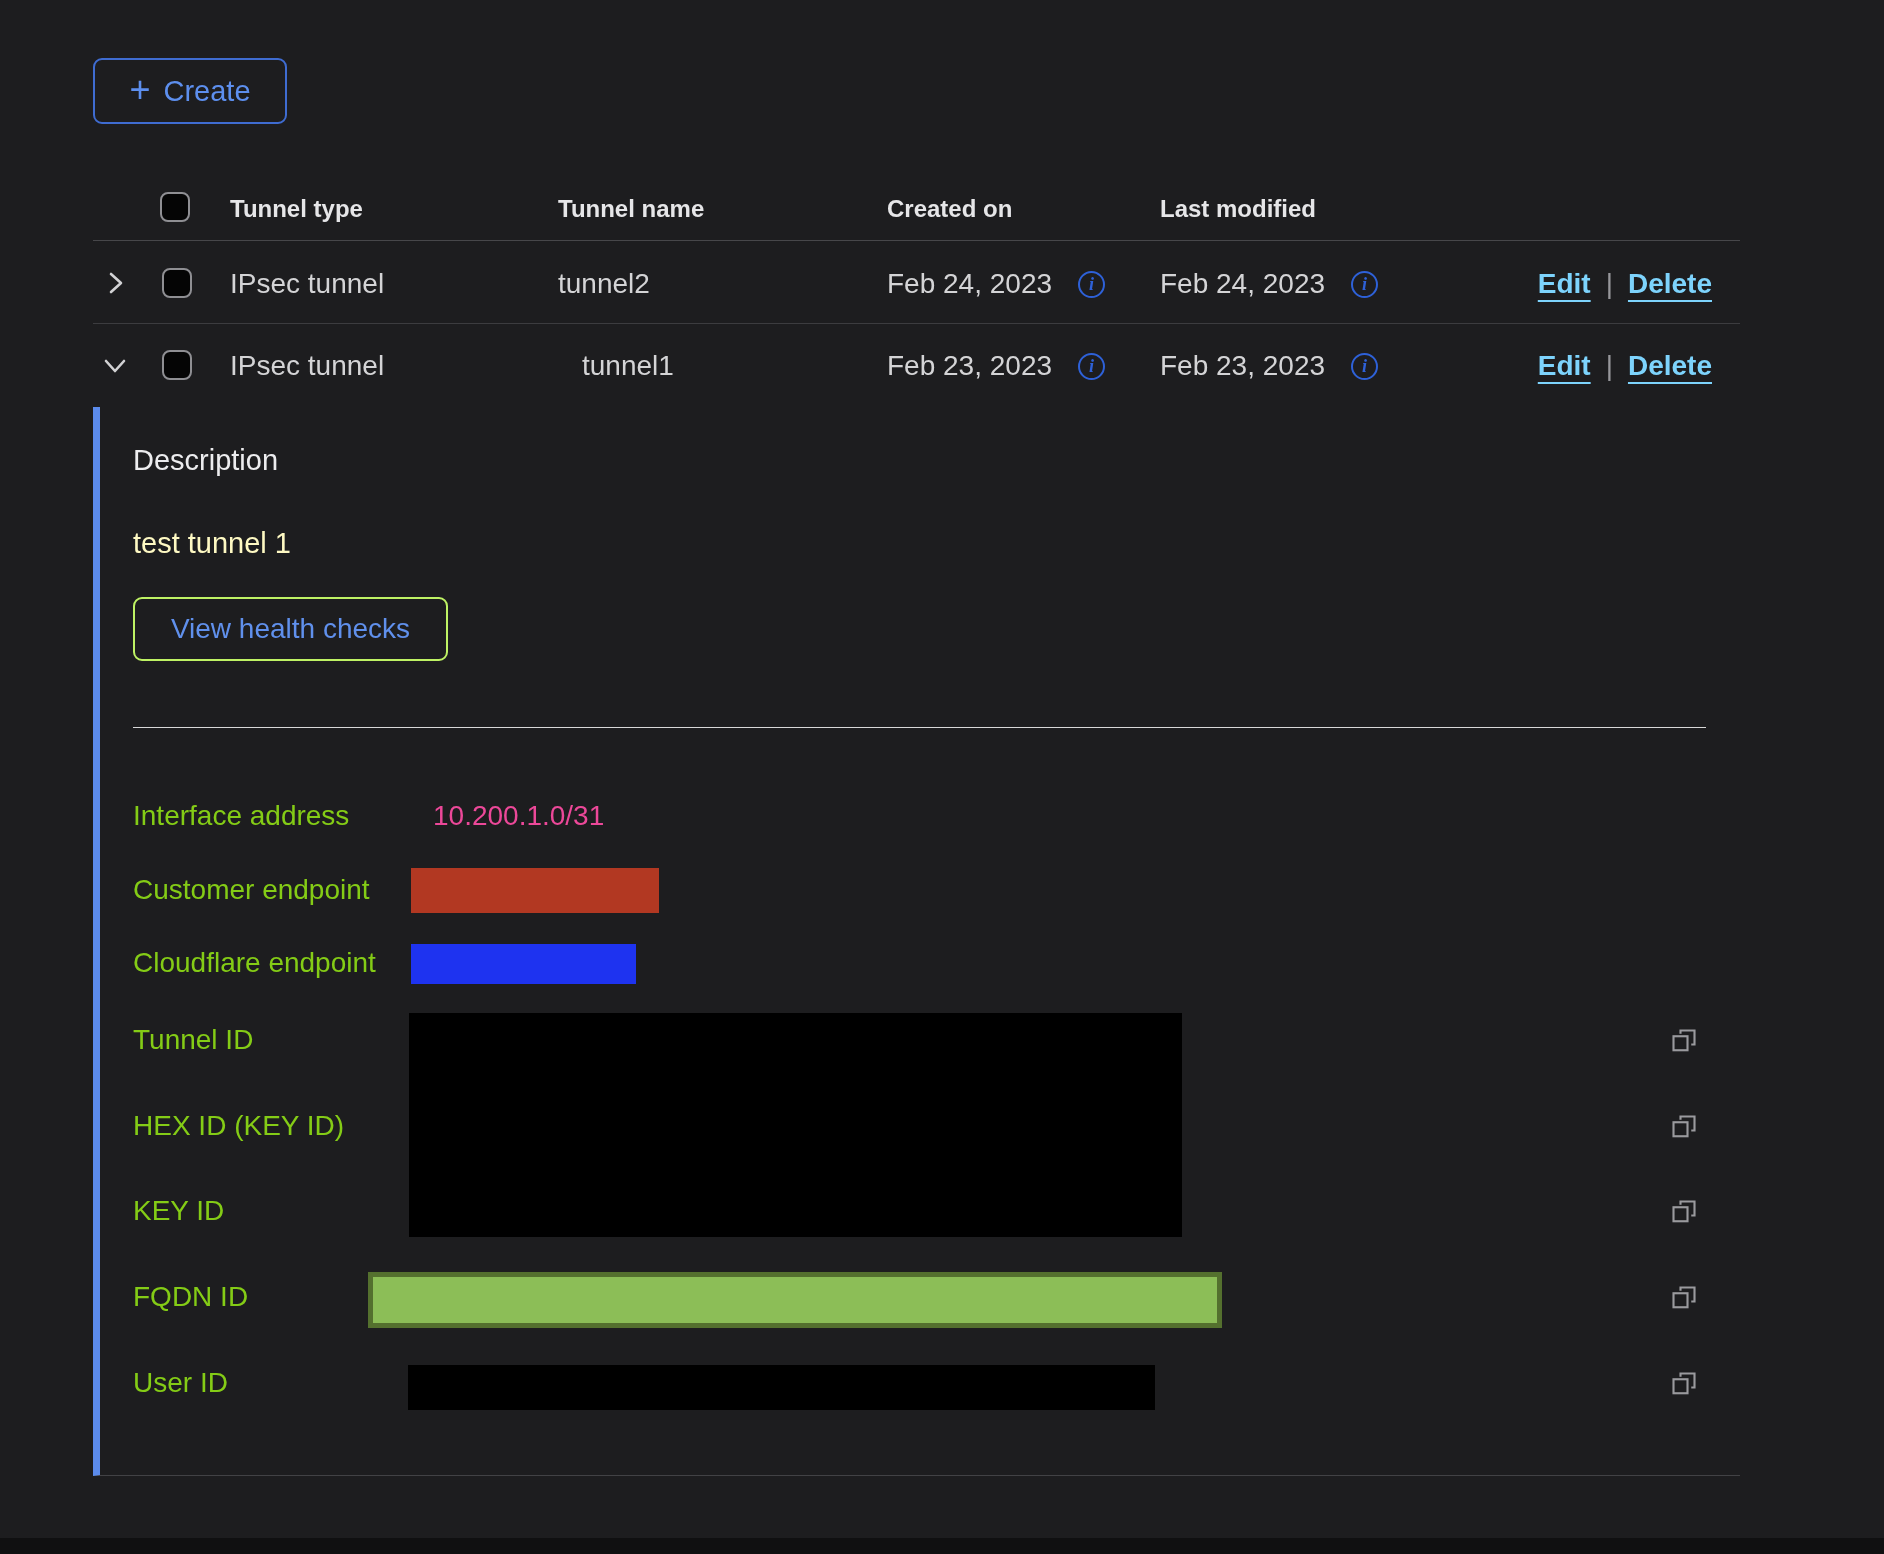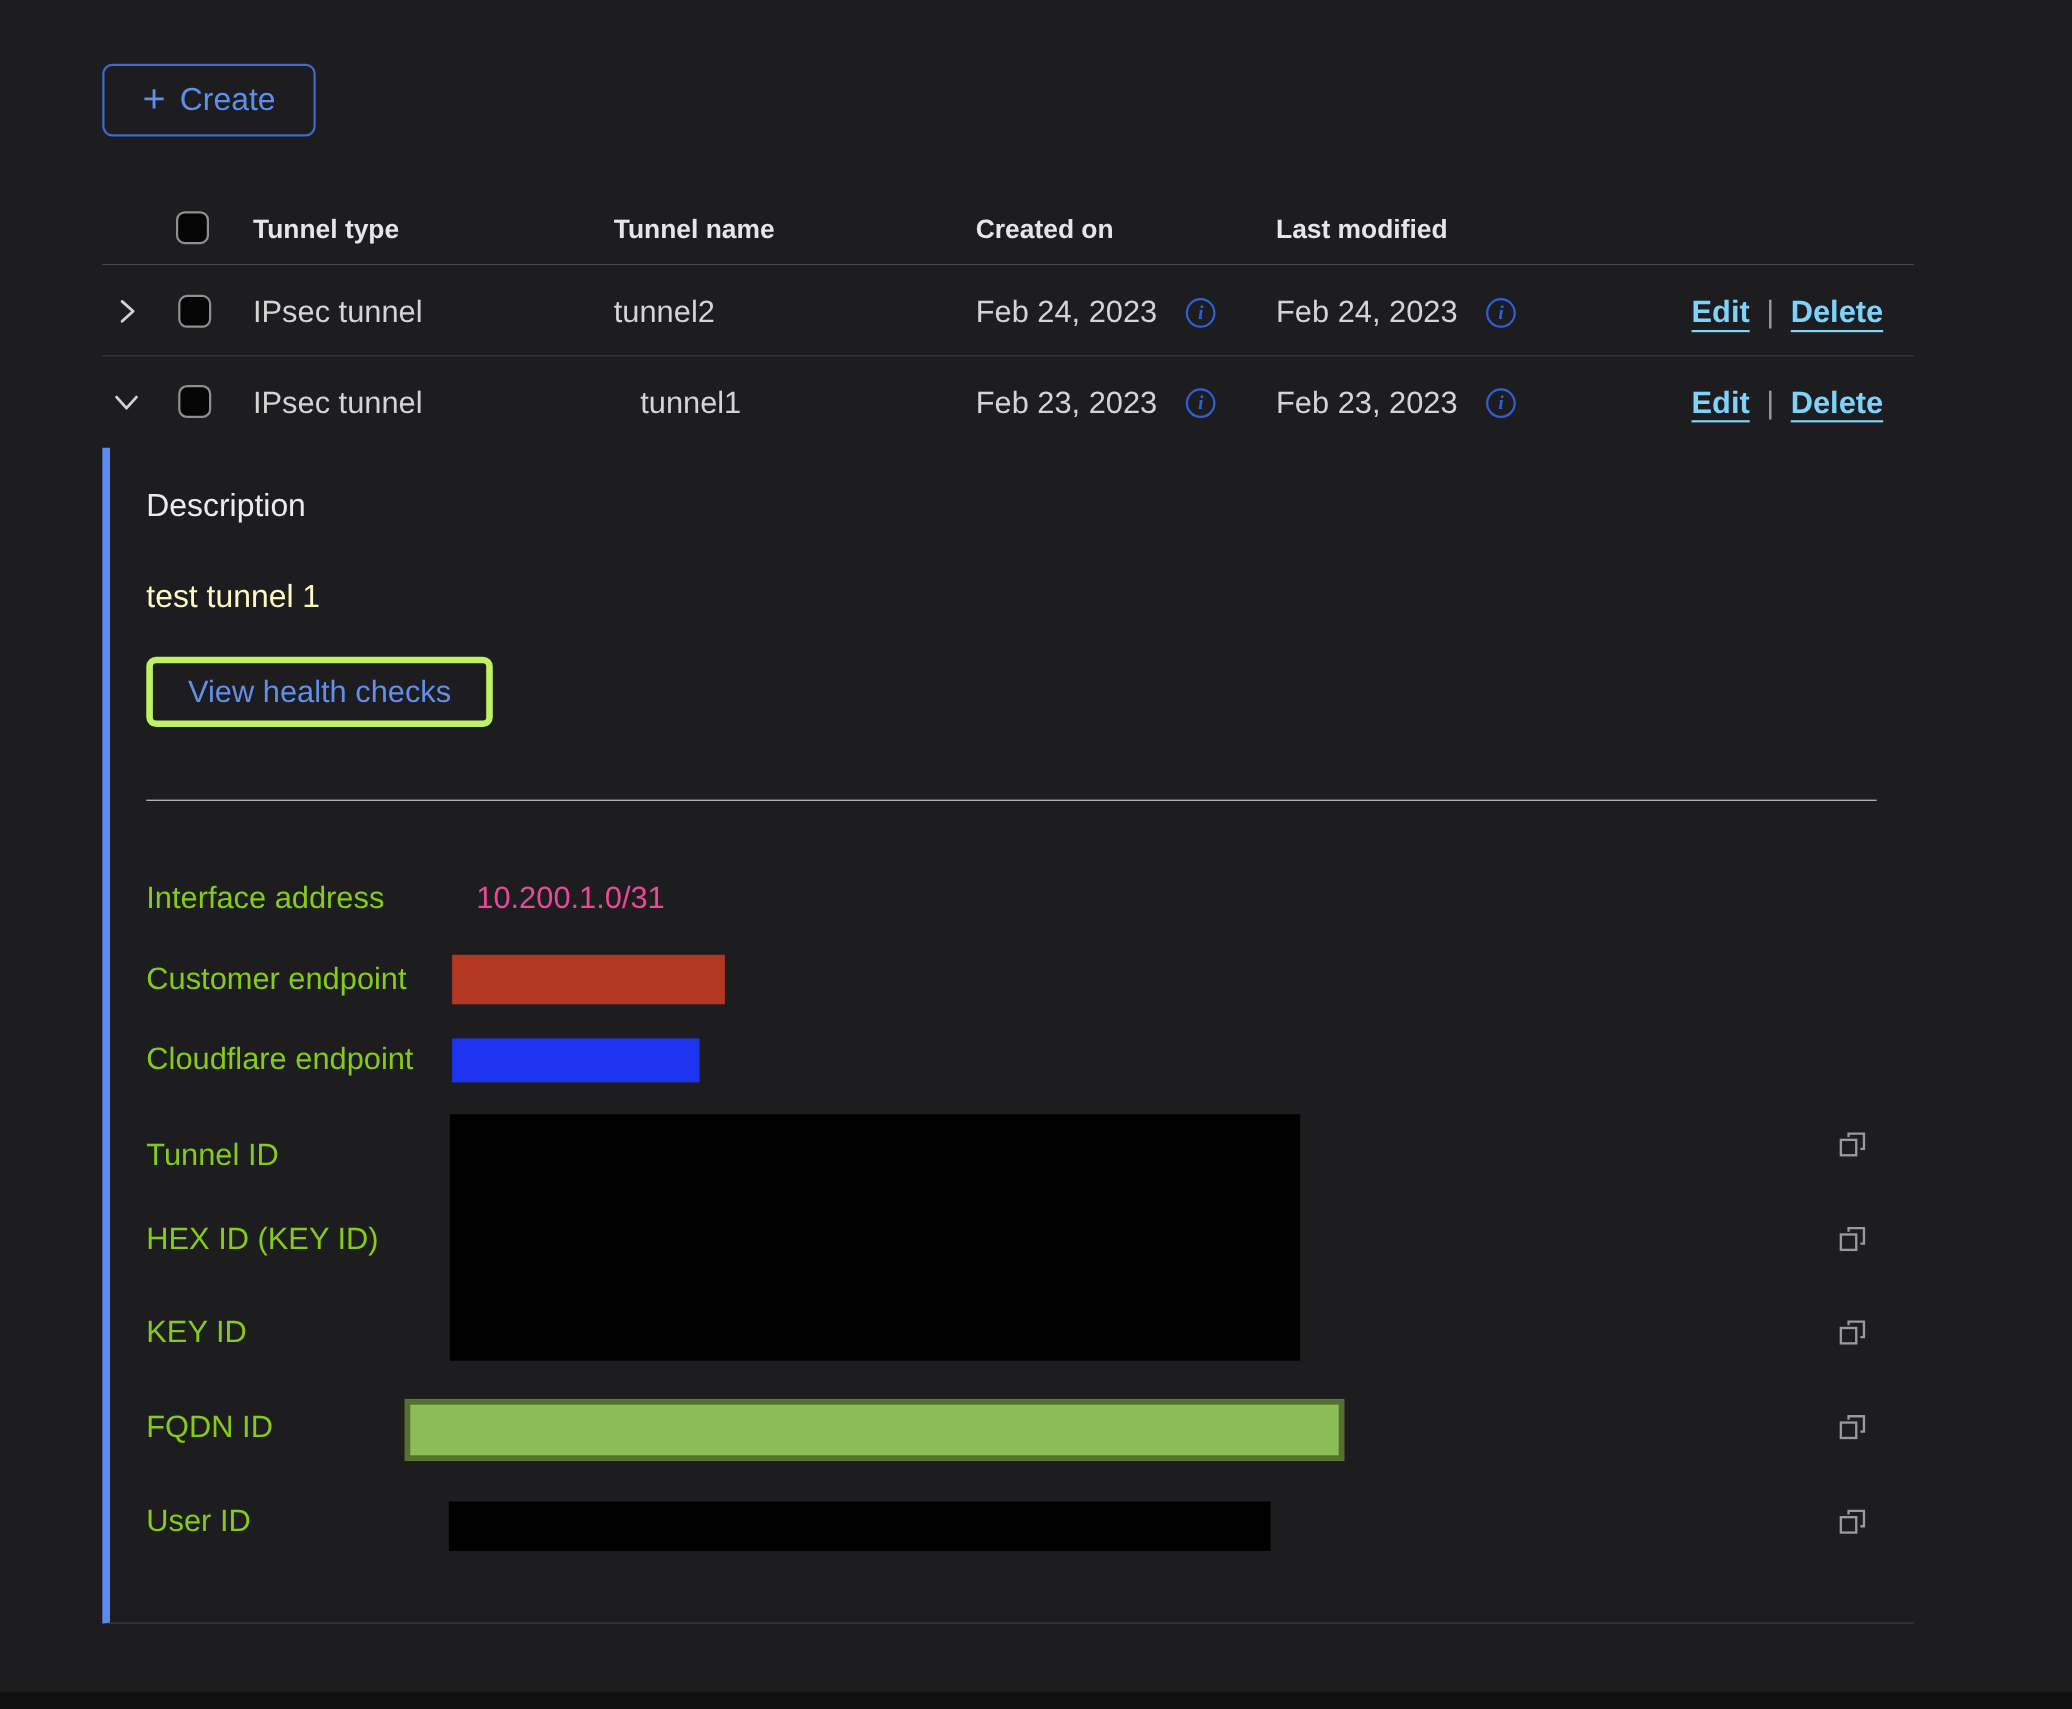--- a/index.html
+++ b/index.html
@@ -47,21 +47,21 @@
 
   
   .panel{
     left:93px;top:407px;width:1647px;height:1069px;box-sizing:border-box;
     border-left:7px solid #5b8bec;border-bottom:1px solid #424245;
   }
   .desc-label{left:133px;top:440px;color:#ececee;font-size:29px;line-height:40px;}
   .desc-value{left:133px;top:523px;color:#fef9c3;font-size:29px;line-height:40px;}
   .health-btn{
     left:133px;top:597px;width:315px;height:64px;box-sizing:border-box;
-    border:6px solid #bef264;border-radius:9px;background:transparent;
+    border:2px solid #bef264;border-radius:9px;background:transparent;
     display:flex;align-items:center;justify-content:center;
     color:#6090ec;font-size:28px;cursor:pointer;
   }
   .panel-divider{left:133px;top:727px;width:1573px;height:1px;background:#d8d8d8;}
 
   .f-label{left:133px;color:#84cc16;font-size:28px;line-height:40px;height:40px;white-space:nowrap;}
   .f-value{color:#ec4899;font-size:28px;line-height:40px;height:40px;white-space:nowrap;}
 
   .redact{box-sizing:border-box;}
   .redact-red{left:411px;top:868px;width:248px;height:45px;background:#b23822;}
@@ -152,21 +152,21 @@
 <div class="abs f-value" style="left:433px;top:796px;">10.200.1.0/31</div>
 
 <div class="abs f-label" style="top:870px;">Customer endpoint</div>
 <div class="abs redact redact-red"></div>
 
 <div class="abs f-label" style="top:943px;text-align:right;">Cloudflare endpoint</div>
 <div class="abs redact redact-blue"></div>
 
 <div class="abs redact redact-black-block"></div>
 
-<div class="abs f-label" style="top:1020px;margin-top:10px;">Tunnel ID</div>
+<div class="abs f-label" style="top:1020px;">Tunnel ID</div>
 <div class="abs copy-btn" style="top:1026px;">
   <svg width="30" height="30" viewBox="0 0 24 24">
       <path d="M9.2 6.2 V3.6 H20.4 V14.8 H17.8" fill="none" stroke="#9a9a9e" stroke-width="1.7"></path>
       <rect x="3.6" y="8.2" width="11.2" height="11.2" fill="#1d1d1f" stroke="#9a9a9e" stroke-width="1.7"></rect>
     </svg>
 </div>
 
 <div class="abs f-label" style="top:1106px;">HEX ID (KEY ID)</div>
 <div class="abs copy-btn" style="top:1112px;">
   <svg width="30" height="30" viewBox="0 0 24 24">

